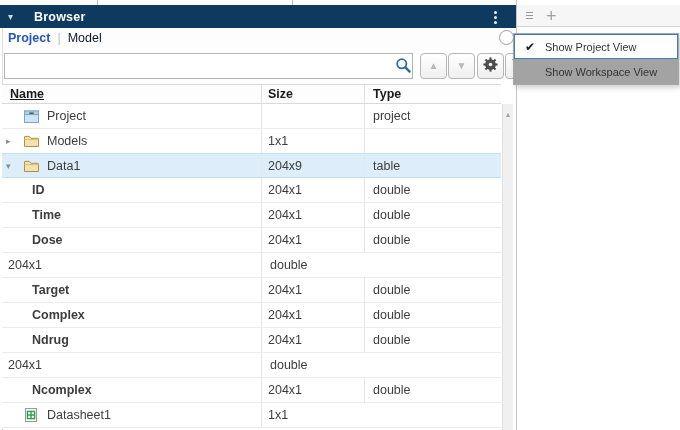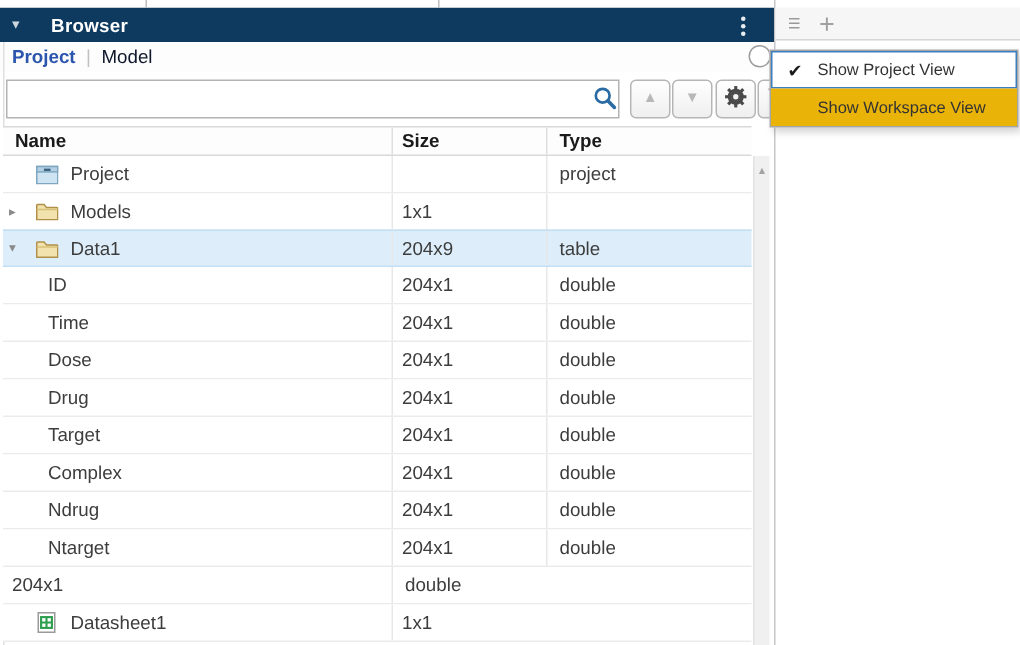--- a/index.html
+++ b/index.html
@@ -51,50 +51,50 @@
 
   
   .tbl-header {
     position:absolute; left:2px; top:79px; width:499px; height:20px;
     display:grid; grid-template-columns:260px 103px 136px;
     border-top:1px solid #d9d9d9; border-bottom:1px solid #d9d9d9; background:#fdfdfd;
     font-weight:bold; color:#1a1a1a; align-items:center;
   }
   .tbl-header .hc { height:100%; display:flex; align-items:center; border-right:1px solid #e0e0e0; cursor:pointer; }
   .tbl-header .hc:last-child { border-right:none; }
-  .hc-name { padding-left:8px; } .hc-size { padding-left:6px;text-align:right; } .hc-type { padding-left:8px; }
+  .hc-name { padding-left:8px;text-decoration:underline; } .hc-size { padding-left:6px;text-align:right; } .hc-type { padding-left:8px; }
 
   .tbl-body { position:absolute; left:2px; top:99px; width:499px; }
   .trow { display:grid; grid-template-columns:260px 103px 136px; height:25px; border-bottom:1px solid #ebebeb; background:#fff; cursor:pointer; }
   .trow.selected { background:#ddeefa; border-top:1px solid #c3dff3; border-bottom:1px solid #c3dff3; height:25px; margin-top:-1px; }
   .cell { display:flex; align-items:center; border-right:1px solid #e7e7e7; overflow:hidden; white-space:nowrap; }
   .cell:last-child { border-right:none; }
   .cell-size { padding-left:6px; } .cell-type { padding-left:8px; }
   .cell-name { padding-left:4px; }
-  .cell-name.indent-1 { padding-left:30px; }
+  .cell-name.indent-1 { padding-left:30px;font-weight:bold; }
   .arrow-slot { width:17px; text-align:left; color:#8a8a8a; font-size:9px; flex:0 0 17px; cursor:pointer; }
   .row-icon { width:16px; height:14px; margin-right:8px; flex:0 0 16px; display:flex; align-items:center; justify-content:center; }
 
   
   .vscroll { position:absolute; left:502px; top:99px; width:11px; height:326px; background:#f0f0f0; border-left:1px solid #e2e2e2; }
   .vscroll .sup { display:block; text-align:center; color:#a3a3a3; font-size:7px; margin-top:7px; cursor:pointer; }
 
   
   .right-panel { position:absolute; left:516px; top:0; width:164px; height:430px; background:#fff; border-left:1px solid #c6c6c6; }
   .tabbar { position:absolute; left:0; top:5px; width:163px; height:22px; background:#f6f6f6; border-bottom:1px solid #d6d6d6; display:flex; align-items:center; }
   .list-icon { margin-left:9px; display:flex; flex-direction:column; gap:2px; cursor:pointer; }
   .list-icon i { display:block; width:7px; height:1px; background:#9a9a9a; }
   .plus-btn { margin-left:13px; color:#a0a0a0; font-size:18px; line-height:16px; cursor:pointer; font-weight:400; }
 
   
   .menu {
     position:absolute; left:513px; top:33px; width:166px; z-index:20;
     background:#fbfbfb; border:1px solid #a6a6a6; box-shadow:2px 3px 5px rgba(0,0,0,.18);
   }
-  .menu-item { height:25px; display:flex; align-items:center; border:1px solid transparent; cursor:pointer; color:#333; background:#eab308; }
+  .menu-item { height:25px; display:flex; align-items:center; border:1px solid transparent; cursor:pointer; color:#333; background:#a3a3a3; }
   .menu-item.selected { border-color:#3c7fc1; background:#ffffff; }
   .menu-check { width:30px; text-align:center; color:#1a1a1a; font-size:12px; }
   .menu-label { font-size:11px; }
 </style>
 </head>
 <body>
 
 <div class="top-strip">
   <span class="top-tick" style="left:97px"></span>
   <span class="top-tick" style="left:292px"></span>
@@ -255,24 +255,20 @@
       <span>Dose</span>
     </span>
     <span class="cell cell-size">
           <span>204x1</span>
         </span>
     <span class="cell cell-type">
           <span>double</span>
         </span>
   </div>
       <div class="trow">
-    <span class="cell cell-name indent-1">
-
-      <span>Drug</span>
-    </span>
     <span class="cell cell-size">
           <span>204x1</span>
         </span>
     <span class="cell cell-type">
           <span>double</span>
         </span>
   </div>
       <div class="trow">
     <span class="cell cell-name indent-1">
 
@@ -303,32 +299,32 @@
       <span>Ndrug</span>
     </span>
     <span class="cell cell-size">
           <span>204x1</span>
         </span>
     <span class="cell cell-type">
           <span>double</span>
         </span>
   </div>
       <div class="trow">
-    <span class="cell cell-name indent-1">
-
-      <span>Ntarget</span>
-    </span>
-    <span class="cell cell-size">
-          <span>204x1</span>
-        </span>
-    <span class="cell cell-type">
-          <span>double</span>
-        </span>
-  </div>
-      <div class="trow">
+    <span class="cell cell-size">
+          <span>204x1</span>
+        </span>
+    <span class="cell cell-type">
+          <span>double</span>
+        </span>
+  </div>
+      <div class="trow">
+    <span class="cell cell-name indent-1">
+
+      <span>Ncomplex</span>
+    </span>
     <span class="cell cell-size">
           <span>204x1</span>
         </span>
     <span class="cell cell-type">
           <span>double</span>
         </span>
   </div>
       <div class="trow">
     <span class="cell cell-name indent-0">
       <span class="arrow-slot"></span>

